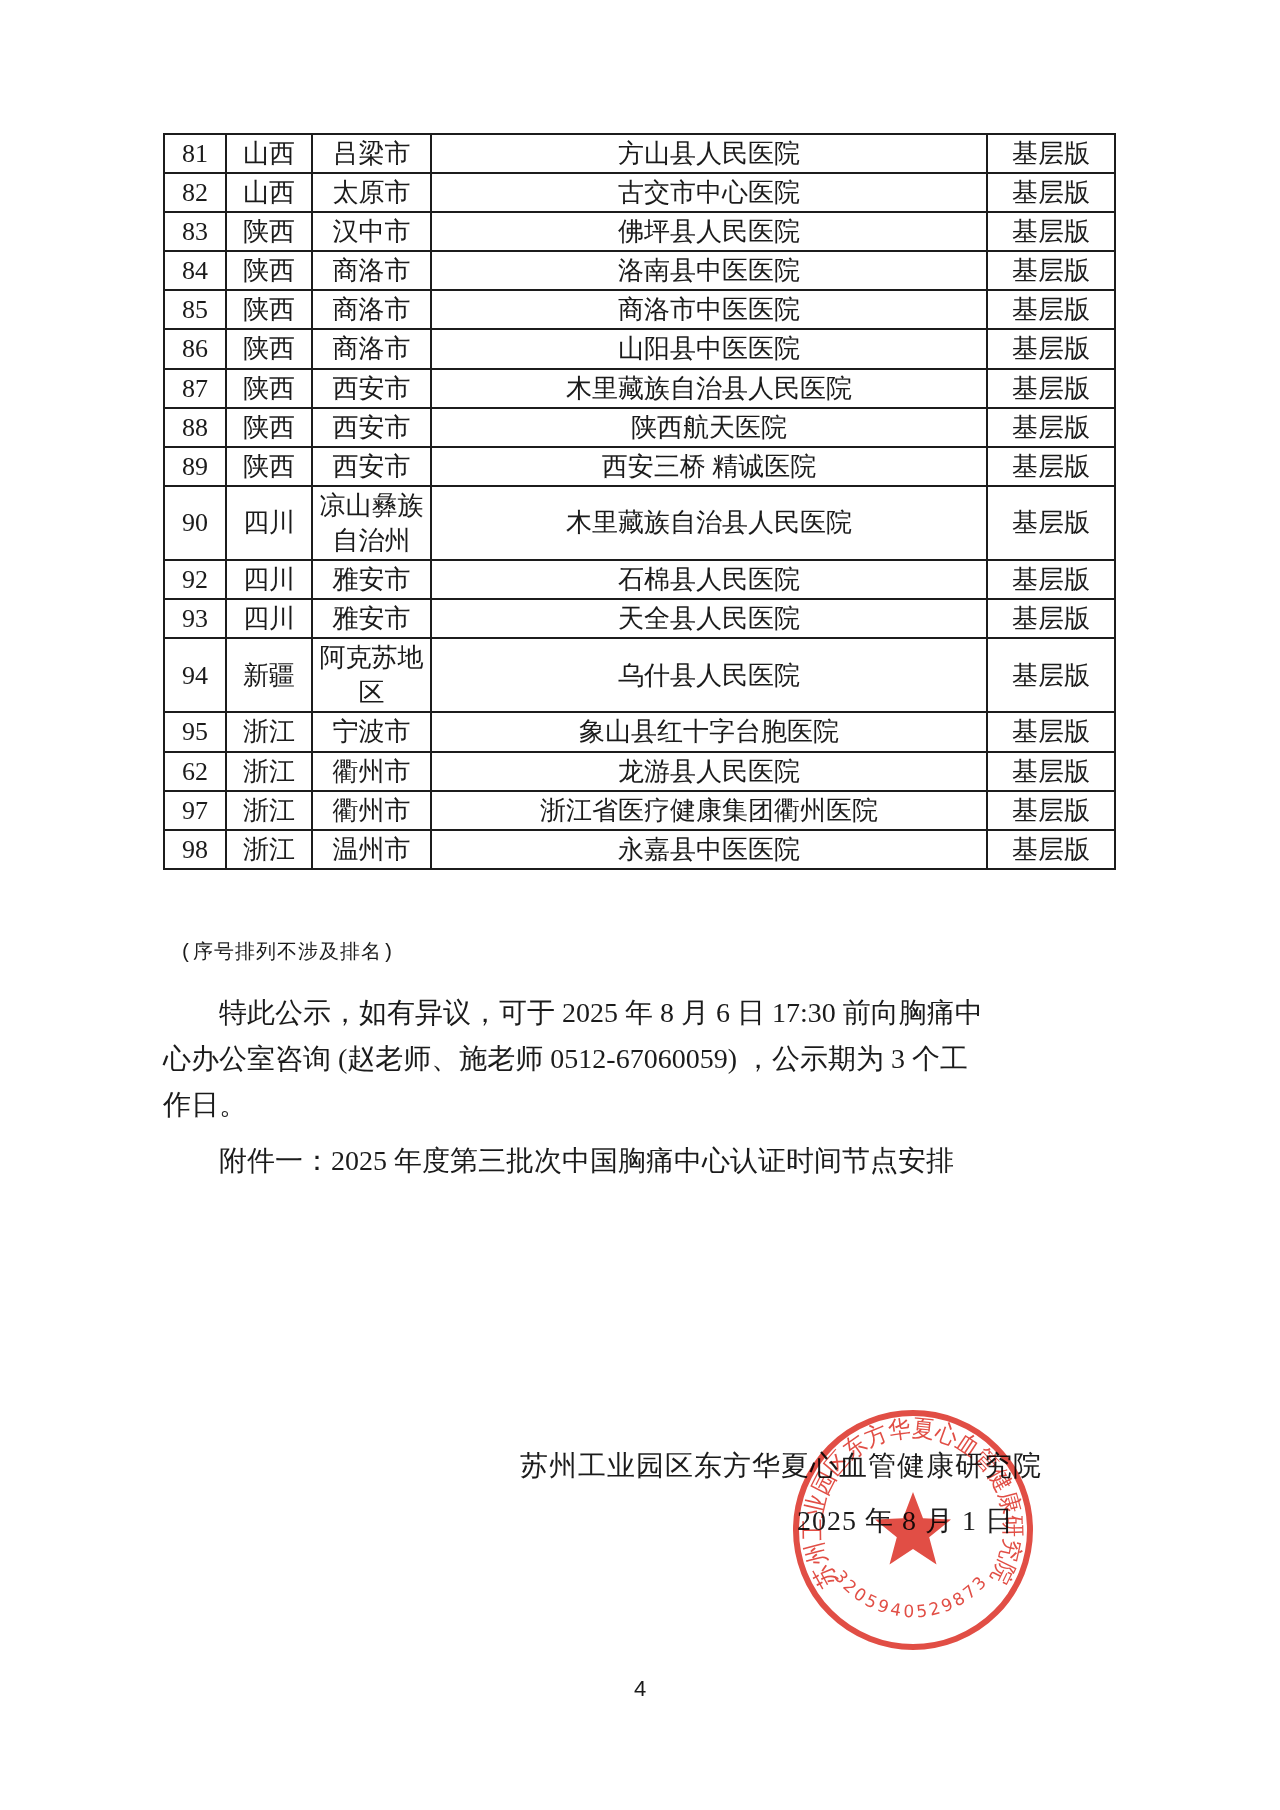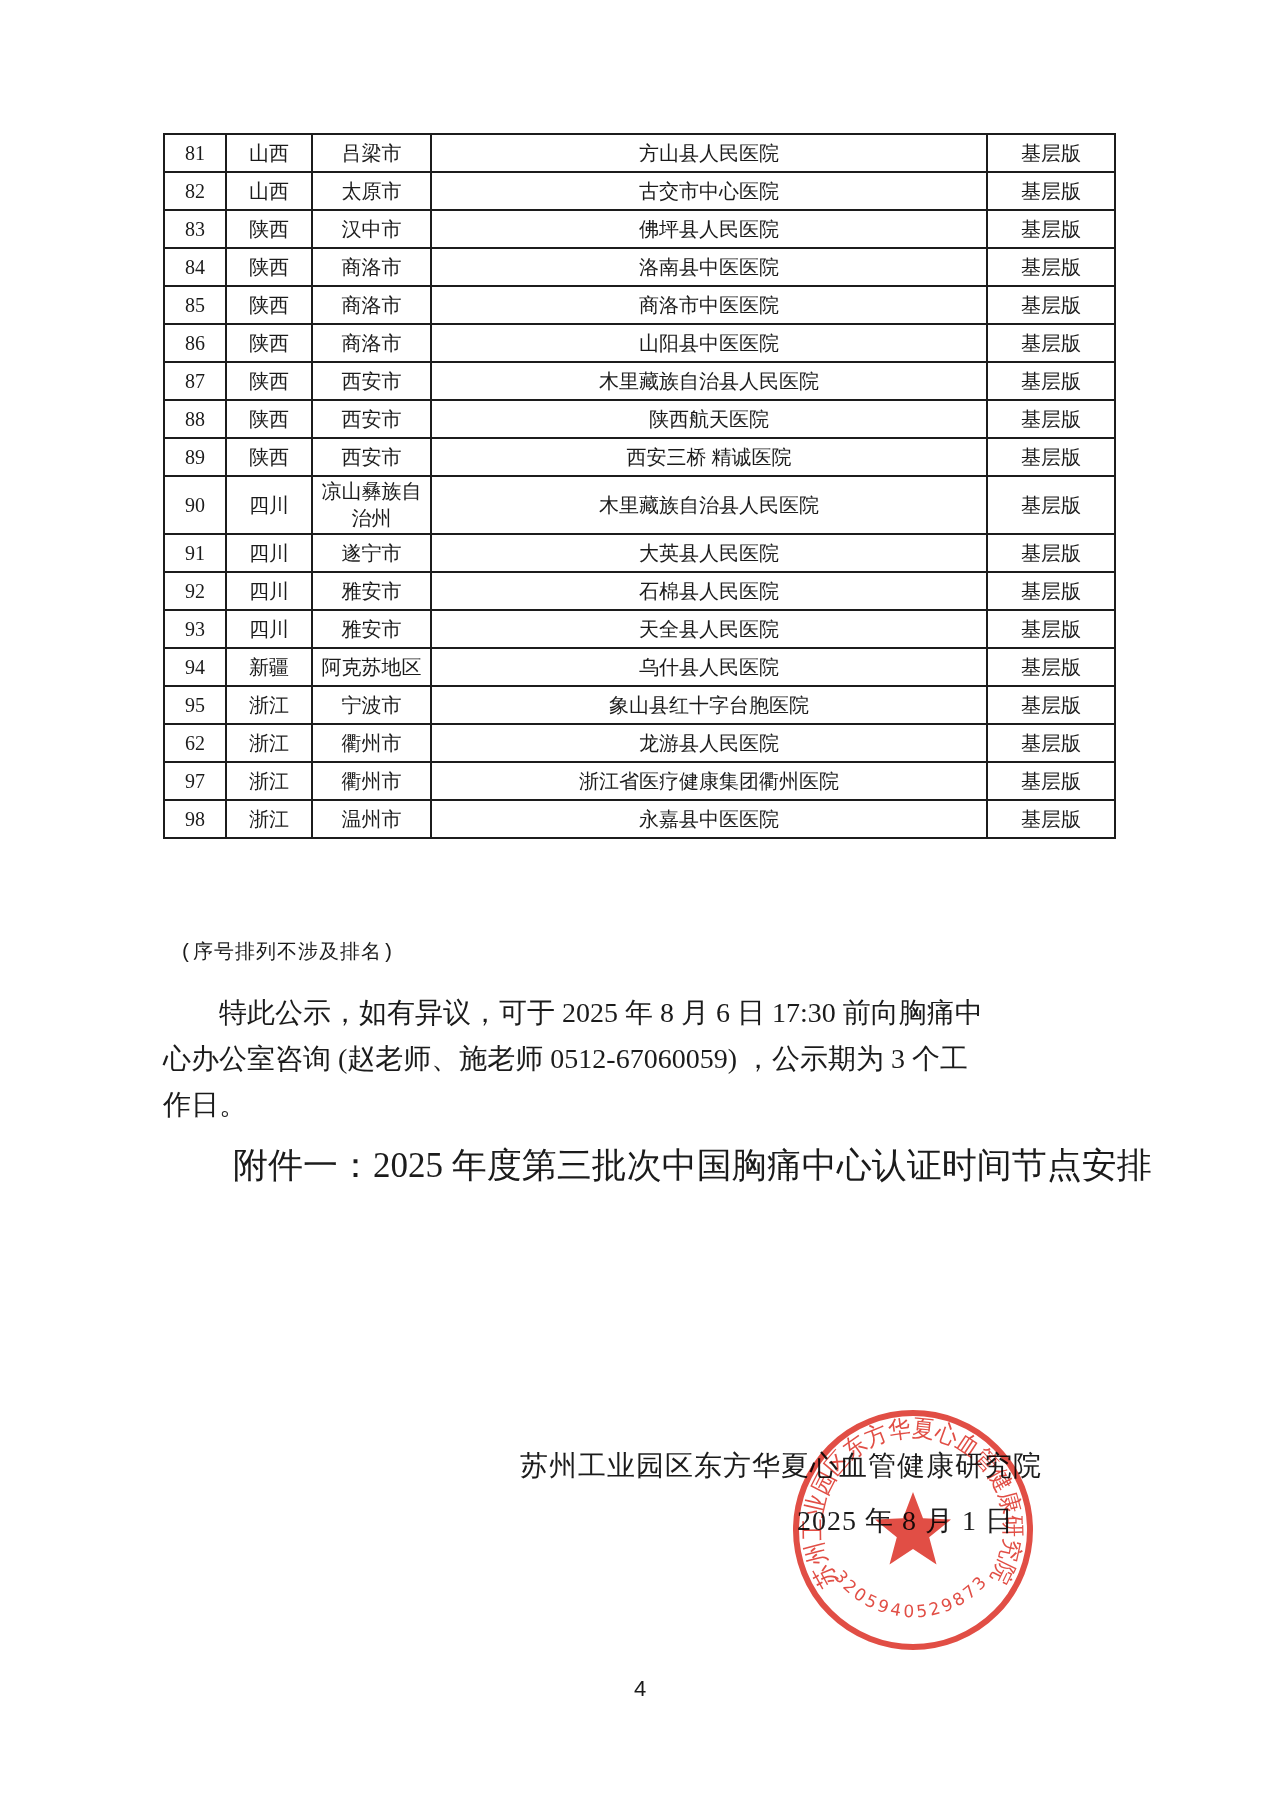--- a/index.html
+++ b/index.html
@@ -7,21 +7,21 @@
     width:1280px;height:1810px;background:#ffffff;
     font-family:"Liberation Serif","DejaVu Serif",serif;
     color:#1b1b1b;
   }
   .page{position:relative;width:1280px;height:1810px;overflow:hidden;background:#ffffff;}
 
   
   table.hosp{
     position:absolute;left:163px;top:133px;width:951px;
     border-collapse:collapse;table-layout:fixed;
-    font-size:20px;line-height:1.35;
+    font-size:26px;line-height:1.35;
   }
   table.hosp td{
     border:2px solid #1c1c1c;
     text-align:center;vertical-align:middle;
     height:34px;padding:1px 2px;
     overflow:hidden;
   }
 
   
   .note{
@@ -29,21 +29,21 @@
     font-size:20px;letter-spacing:1px;font-family:Liberation Mono, monospace;
   }
   .paragraph{
     position:absolute;left:163px;top:990px;width:856px;
     font-size:28px;line-height:46px;
   }
   .paragraph .line{white-space:nowrap;}
   .paragraph .line.first{text-indent:2em;}
   .attachment{
     position:absolute;left:163px;top:1142px;width:980px;
-    font-size:35px;text-indent:2em;white-space:nowrap;
+    font-size:28px;text-indent:2em;white-space:nowrap;
   }
 
   
   .signature{
     position:absolute;top:1438px;right:238px;
     text-align:right;font-size:28px;line-height:55px;
     letter-spacing:1px;
   }
   .signature .date{padding-right:28px;}
 
@@ -134,27 +134,20 @@
           <td>陕西</td>
           <td>西安市</td>
           <td>西安三桥 精诚医院</td>
           <td>基层版</td>
         </tr>
         <tr>
           <td>90</td>
           <td>四川</td>
           <td>凉山彝族自治州</td>
           <td>木里藏族自治县人民医院</td>
-          <td>基层版</td>
-        </tr>
-        <tr>
-          <td>91</td>
-          <td>四川</td>
-          <td>遂宁市</td>
-          <td>大英县人民医院</td>
           <td>基层版</td>
         </tr>
         <tr>
           <td>92</td>
           <td>四川</td>
           <td>雅安市</td>
           <td>石棉县人民医院</td>
           <td>基层版</td>
         </tr>
         <tr>

